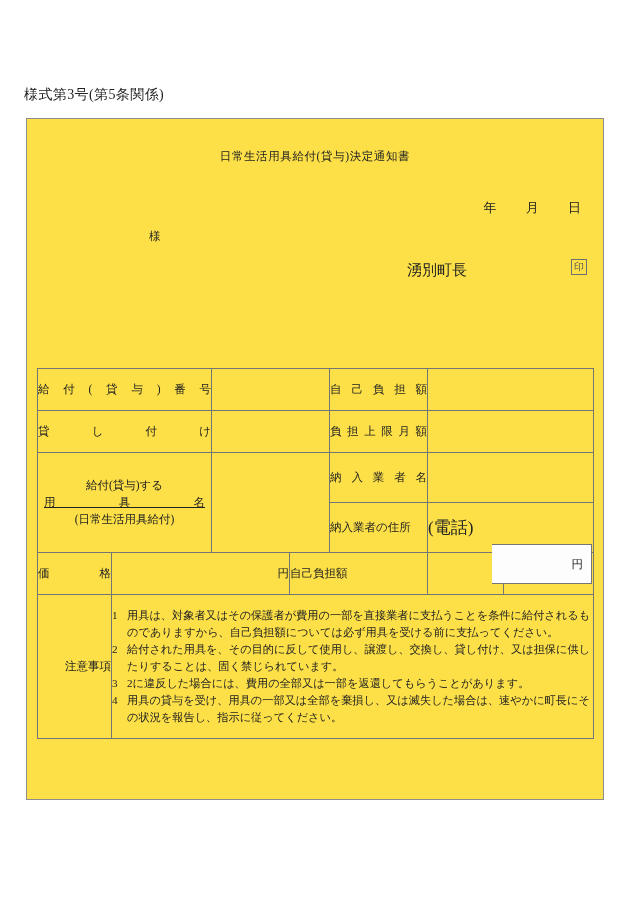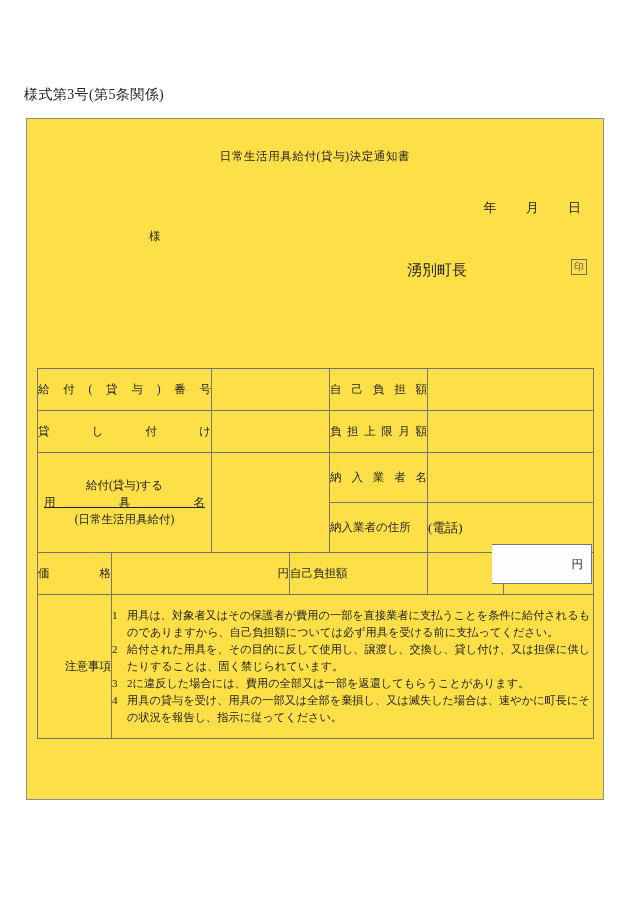--- a/index.html
+++ b/index.html
@@ -156,21 +156,21 @@
   }
 
   .yen-cell {
     text-align: right;
     padding: 4px 8px;
   }
 
   .addr-cell {
     vertical-align: bottom;
     padding: 0 6px 3px 6px;
-    font-size: 13px;
+    font-size: 17px;
   }
 
   .notes-label {
     text-align: right;
     vertical-align: middle;
     white-space: nowrap;
     padding: 4px 6px;
   }
   .notes-body {
     padding: 6px 8px 6px 10px;

